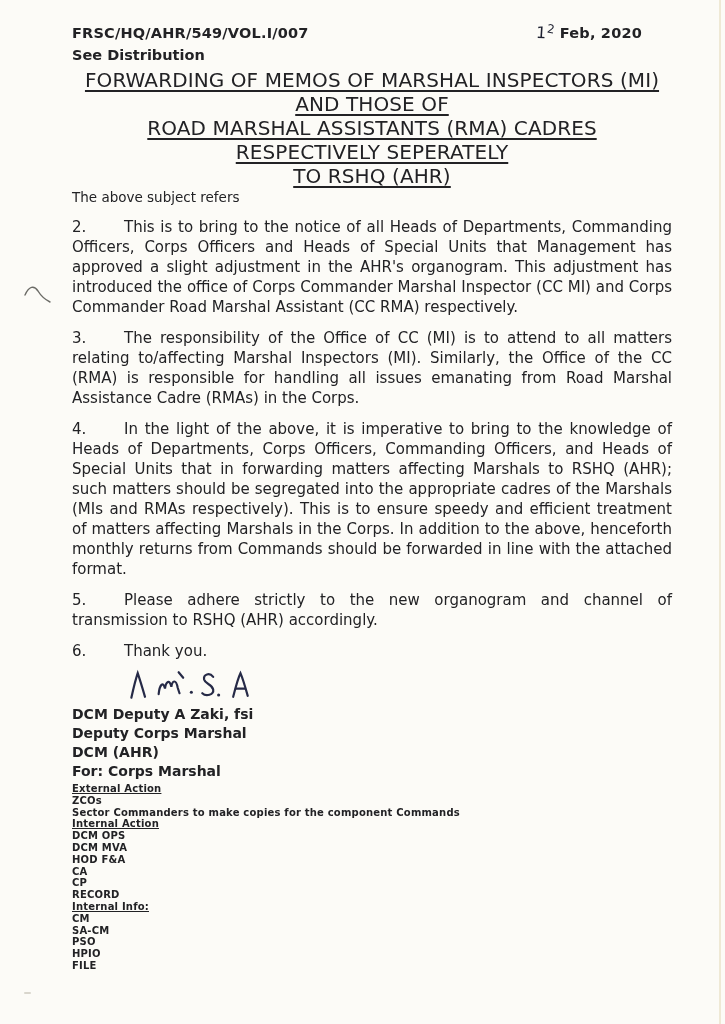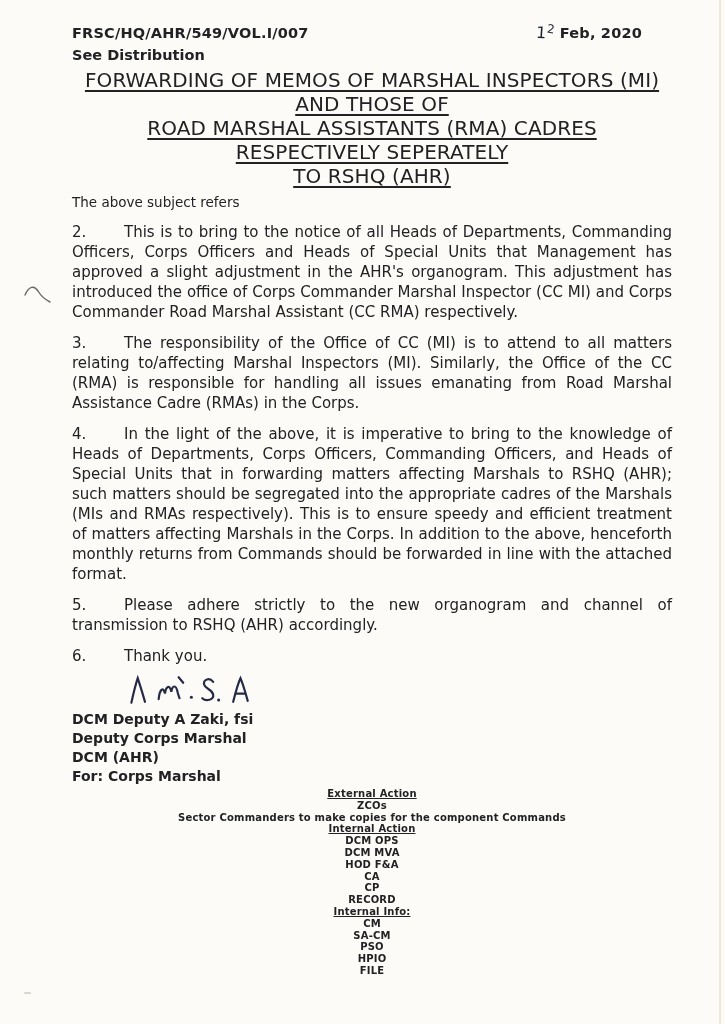--- a/index.html
+++ b/index.html
@@ -52,21 +52,20 @@
     font-size: 20px;
     line-height: 24px;
     letter-spacing: 0.1px;
   }
   .title .tline {
     text-decoration: underline;
     text-decoration-thickness: 1.5px;
     text-underline-offset: 3px;
   }
   .subject {
-    margin-top: 5px;
     font-size: 13.5px;
     line-height: 18px;
   }
   .para {
     margin: 11px 0 0 0;
     font-size: 15px;
     line-height: 20px;
     text-align: justify;
   }
   .pnum { display: inline-block; width: 52px; }
@@ -78,21 +77,20 @@
     font-weight: bold;
     font-size: 14px;
     line-height: 19px;
   }
   .dist {
     margin-top: 2px;
     font-weight: bold;
     font-size: 10px;
     line-height: 11.8px;
     letter-spacing: 0.2px;
-    text-align: center;
   }
   .dist .under {
     text-decoration: underline;
     text-decoration-thickness: 1px;
   }
   
   .margin-squiggle { position: absolute; left: 22px; top: 283px; }
   .edge-line {
     position: absolute;
     left: 719px; top: 0; width: 2px; height: 1024px;

